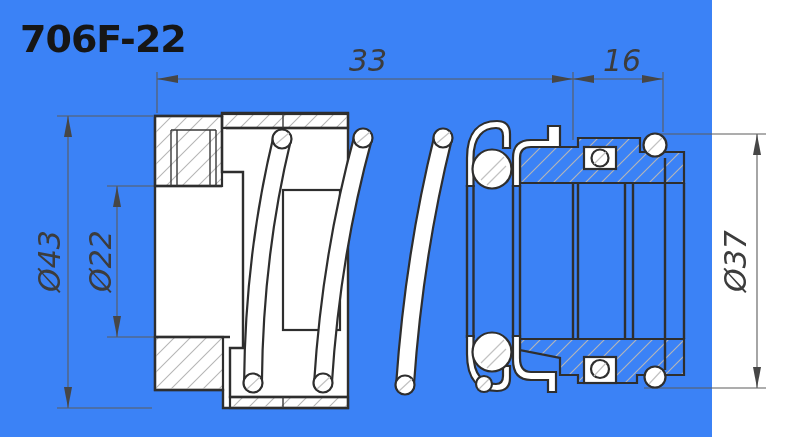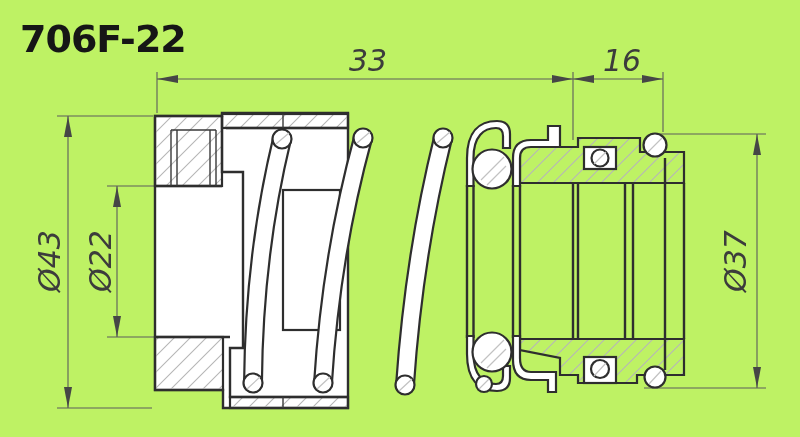--- a/index.html
+++ b/index.html
@@ -6,23 +6,23 @@
     margin: 0;
     padding: 0;
     background: #ffffff;
     width: 800px;
     height: 437px;
     overflow: hidden;
     font-family: "DejaVu Sans", sans-serif;
   }
   .page {
     position: relative;
-    width: 800px;
+    width: 712px;
     height: 437px;
-    background: #bef264;
+    background: #3b82f6;
   }
   svg { display: block; }
   .title-text {
     font-family: "DejaVu Sans", "Liberation Sans", sans-serif;
     font-weight: 700;
     font-size: 38px;
     fill: #161616;
     letter-spacing: -1px;
   }
   .dim-text {

